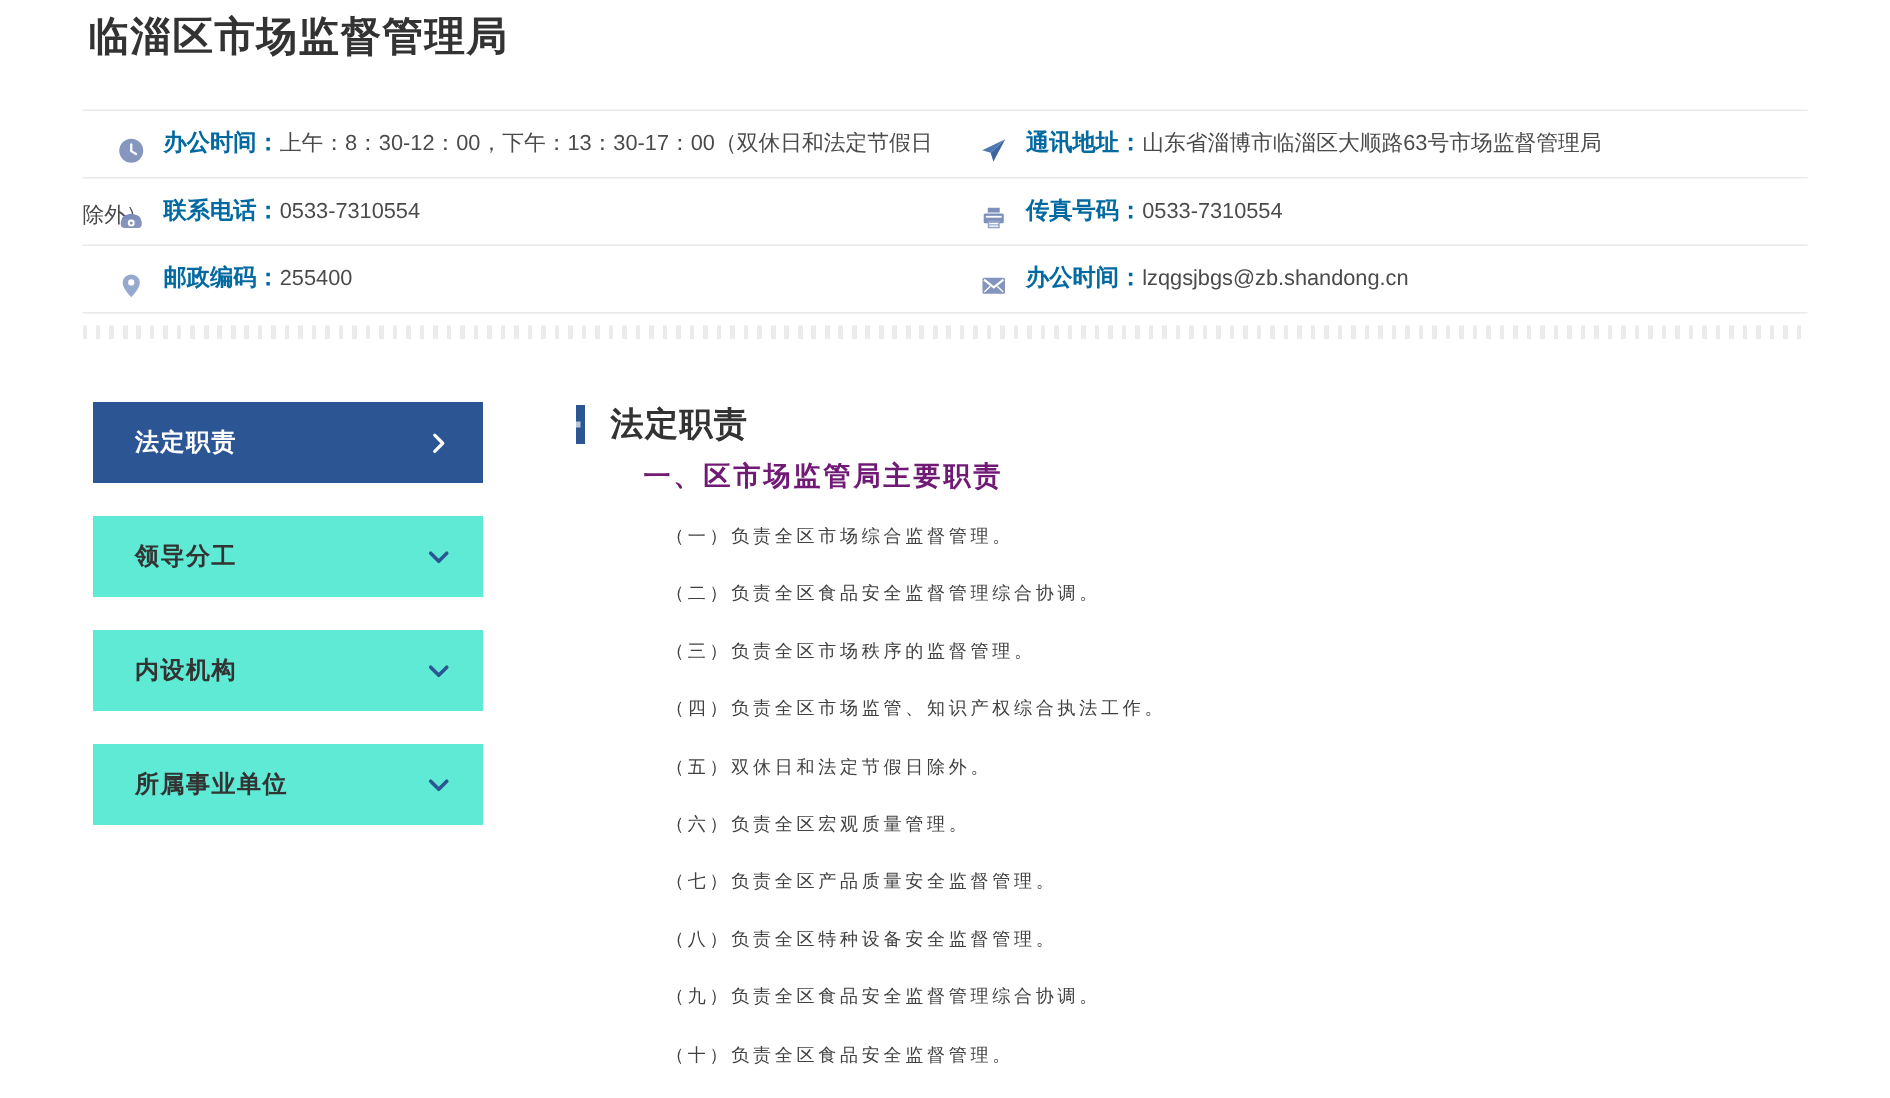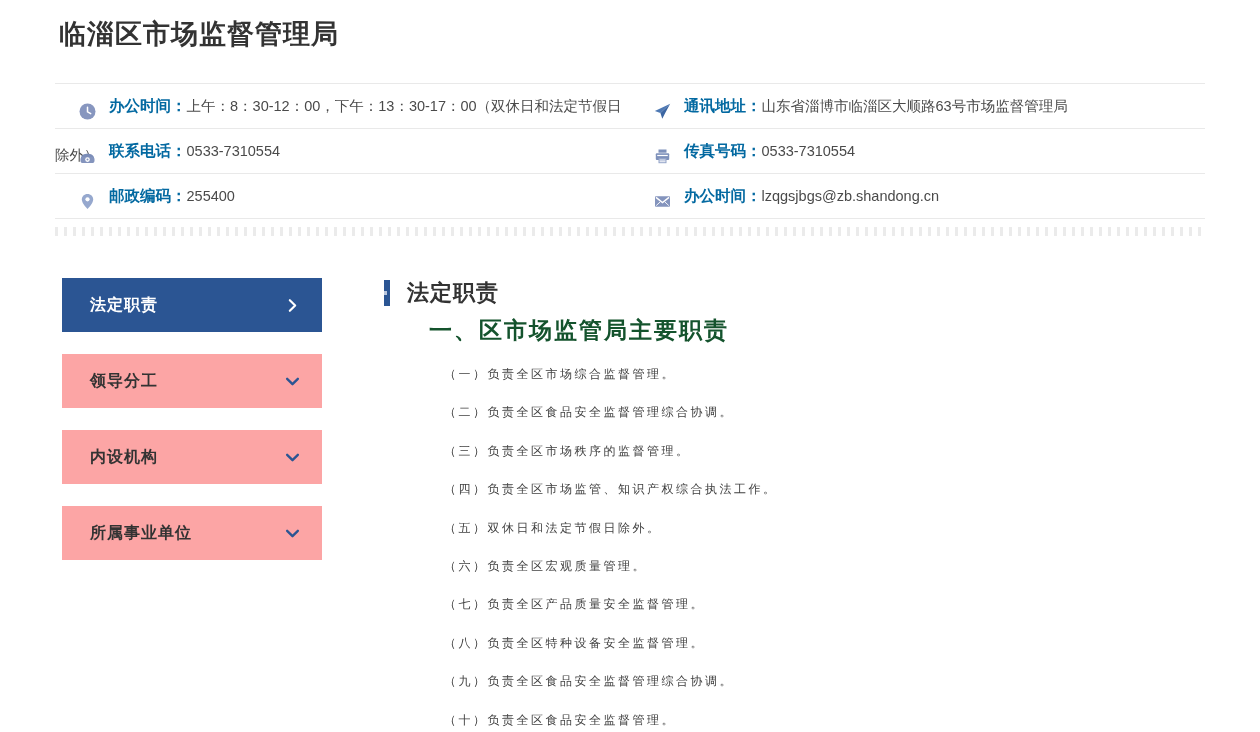--- a/index.html
+++ b/index.html
@@ -1,51 +1,51 @@
 <!DOCTYPE html>
 <html><head>
 <meta charset="utf-8">
 <style>
   * { margin:0; padding:0; box-sizing:border-box; }
   html,body { width:1260px; height:732px; background:#fff; overflow:hidden; }
   body { font-family:"Liberation Sans", sans-serif; color:#333; }
   .page { width:1260px; height:732px; padding:0 55px; }
 
   
-  .page-title { padding:16px 0 0 4px; font-size:27px; font-weight:bold; color:#333; letter-spacing:1px; }
+  .page-title { padding:6px 0 0 4px; font-size:27px; font-weight:bold; color:#333; letter-spacing:1px; }
 
   
   .contact { margin-top:31px; border-top:1px solid #e9e9e9; display:grid; grid-template-columns:1fr 1fr; }
   .c-item { height:45px; line-height:44px; border-bottom:1px solid #e9e9e9; white-space:normal; overflow:visible; font-size:0; }
   .c-item > * { font-size:14.5px; }
   .c-icon { display:inline-block; vertical-align:middle; width:17px; height:17px; margin:0 13px 0 24px; line-height:0; }
   .c-icon svg { display:block; }
   .c-label { display:inline; font-size:15.5px; font-weight:bold; color:#0369a1; }
   .c-value { display:inline; font-size:14.5px; color:#4a4a4a; }
 
   
   .ribbon { margin-top:8px; height:9px; width:100%;
             background:repeating-linear-gradient(90deg,#ebebeb 0 3px,transparent 3px 9px); }
 
   
   .content { display:flex; margin-top:42px; }
   .sidebar { width:260px; flex:none; margin-left:7px; }
-  .side-item { height:54px; margin-bottom:22px; background:#fca5a5; display:flex; align-items:center;
+  .side-item { height:54px; margin-bottom:22px; background:#5eead4; display:flex; align-items:center;
                justify-content:space-between; padding:0 22px 0 28px; cursor:pointer; }
   .side-item .lbl { font-size:16px; font-weight:bold; color:#333; letter-spacing:1px; }
   .side-item.active { background:#2b5593; }
   .side-item.active .lbl { color:#fff; }
   .chev { width:15px; height:15px; line-height:0; }
 
   .main { flex:1; margin-left:62px; padding-top:0; }
   .sec-head { display:flex; align-items:center; }
   .h-bar { width:6px; height:26px; background:#2b5593; position:relative; margin-right:17px; }
   .h-bar::after { content:""; position:absolute; left:0; top:11px; width:3px; height:4px; background:#b9c6dd; }
   .sec-title { font-size:22px; font-weight:bold; color:#333; letter-spacing:1px; }
-  .sub-title { margin:7px 0 0 45px; font-size:23px; font-weight:bold; color:#14532d; letter-spacing:2px; }
+  .sub-title { margin:7px 0 0 45px; font-size:18px; font-weight:bold; color:#701a75; letter-spacing:2px; }
   .duties { margin:9px 0 0 60px; list-style:none; }
   .duties li { font-family:Liberation Sans, sans-serif; font-size:12px; color:#414141;
                letter-spacing:2.5px; line-height:38.4px; }
 </style>
 </head>
 <body>
 
 <div class="page">
 
   <h1 class="page-title">临淄区市场监督管理局</h1>

